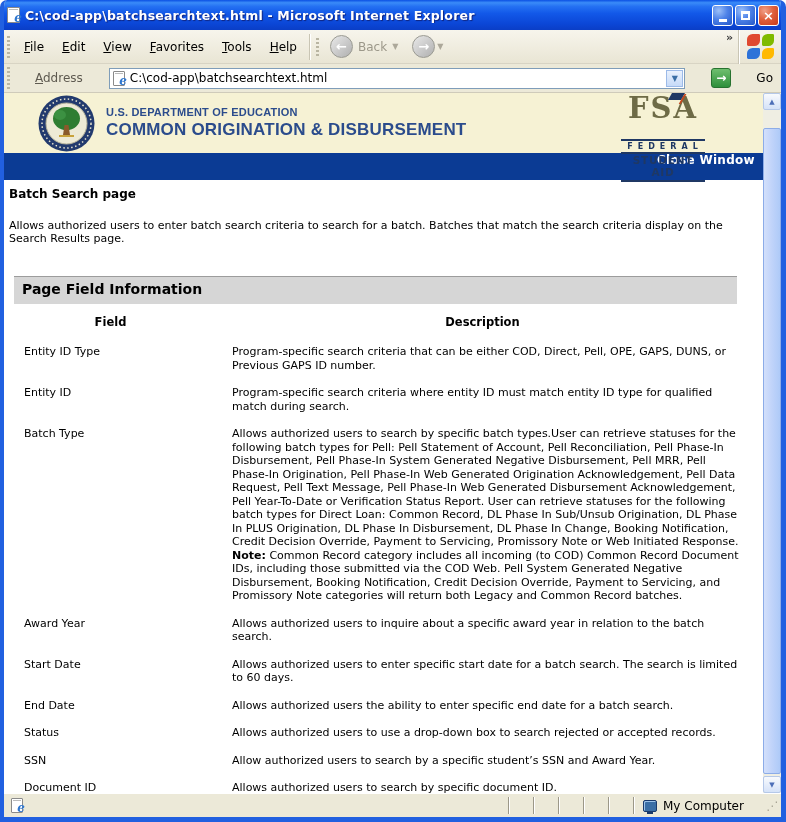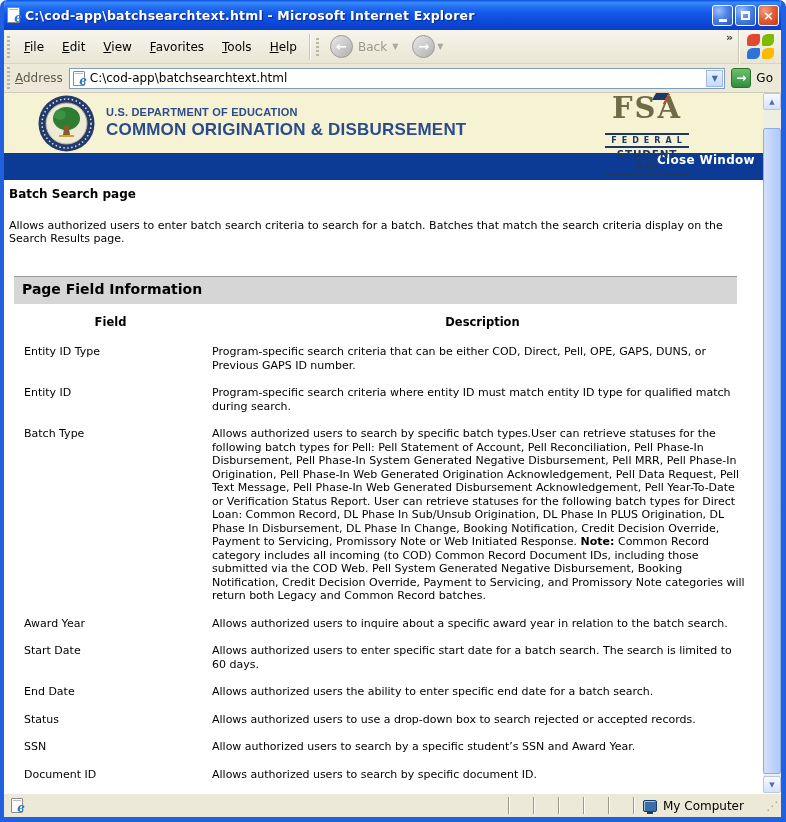--- a/index.html
+++ b/index.html
@@ -44,21 +44,21 @@
   .brand-box { margin-left:auto; width:42px; height:34px; display:flex; align-items:center;
     justify-content:center; border-left:1px solid #fff; box-shadow:-1px 0 0 #C9C5B4; }
   .win-flag { width:27px; height:25px; display:grid; grid-template-columns:1fr 1fr;
     grid-template-rows:1fr 1fr; gap:2px; }
   .win-flag i { border-radius:45% 10% 45% 10%; }
   .fl-red{background:#E0492F;} .fl-green{background:#7FBA00;}
   .fl-blue{background:#2E73D8;} .fl-yellow{background:#FFB900;}
 
   
   .address-row { height:29px; display:flex; align-items:center; background:#ECE9D8;
-    border-bottom:1px solid #CFCBBA; padding-right:4px; }
+    border-bottom:1px solid #CFCBBA; padding-right:4px;gap:20px; }
   .address-label { display:inline-block; font-size:12px; color:#5E5A50; margin-right:2px; }
   .address-label::first-letter { text-decoration:underline; }
   .address-input { flex:1; height:21px; background:#fff; border:1px solid #7F9DB9;
     display:flex; align-items:center; padding:0 1px 0 3px; margin-left:4px; }
   .address-value { flex:1; border:none; outline:none; background:transparent;
     font-family:inherit; font-size:12px; color:#000; margin-left:5px; }
   .dd-btn { width:17px; height:17px; background:linear-gradient(#E9F1FD,#C6DAF8);
     border:1px solid #9CBAE8; display:flex; align-items:center; justify-content:center;
     color:#3A6EA5; font-size:8px; }
   .go-btn { width:20px; height:20px; margin:0 5px 0 6px; border-radius:3px;
@@ -77,48 +77,48 @@
   
   .client { display:flex; height:700px; }
   .page { flex:1; background:#fff; overflow:hidden; }
 
   
   .cod-header { height:60px; background:#F6F2D4; position:relative; display:flex; align-items:center; }
   .seal { margin:1px 0 0 34px; flex:0 0 auto; }
   .dept { margin-left:11px; font-family:"Liberation Sans", sans-serif; }
   .dept-agency { font-size:11px; font-weight:bold; color:#2B4C8C; letter-spacing:0.2px; }
   .dept-app { font-size:17px; font-weight:bold; color:#2B4C8C; margin-top:2px; letter-spacing:0.2px; }
-  .fsa { position:absolute; right:74px; top:1px; width:84px; text-align:center; }
+  .fsa { position:absolute; right:58px; top:1px; width:84px; text-align:center; }
   .fsa-cap { position:absolute; top:-1px; left:49px; width:13px; height:7px; background:#1F3864;
     transform:skewX(-30deg); }
   .fsa-cap::after { content:""; position:absolute; right:-2px; top:1px; width:2px; height:10px; background:#C8481E; }
   .fsa-acronym { font-family:"DejaVu Serif",serif; font-weight:bold; font-size:29px; line-height:29px;
     color:#6E6B46; letter-spacing:2px; }
-  .fsa-federal { margin-top:10px; border-top:2px solid #1F3864; border-bottom:2px solid #1F3864;
+  .fsa-federal { margin-top:16px; border-top:2px solid #1F3864; border-bottom:2px solid #1F3864;
     color:#1F3864; font-size:8px; font-weight:bold; letter-spacing:5px; padding:1px 0 1px 4px; }
   .fsa-student { color:#1F3864; font-weight:bold; font-size:10.5px; letter-spacing:0.8px;
     border-bottom:2px solid #1F3864; padding-bottom:2px; }
 
   
   .navy-bar { height:27px; background:#0B3B94; display:flex; align-items:flex-start;
     justify-content:flex-end; padding-right:8px; }
   .close-window { color:#fff; font-weight:bold; font-size:12px; letter-spacing:0.3px; cursor:pointer; }
 
   
   .body { padding:4px 10px 0 5px; font-size:11px; line-height:13.5px; color:#000; }
   .page-title { font-size:12px; font-weight:bold; margin-top:4px; }
   .intro { margin-top:17px; max-width:747px; }
   .section-bar { margin:30px 16px 0 5px; height:28px; background:#D6D6D6; border-top:1px solid #9C9C9C;
     display:flex; align-items:center; padding-left:8px; font-weight:bold; font-size:14px; }
   .thead { display:grid; grid-template-columns:203px 1fr; margin-top:12px;
     font-weight:bold; font-size:11.5px; text-align:center; }
   .tbody { margin-top:16px; }
   .trow { display:grid; grid-template-columns:203px 1fr; margin-bottom:14px; }
   .tfield { padding-left:15px; }
-  .tdesc { padding-right:8px; }
+  .tdesc { padding-right:8px;margin-left:20px; }
 
   
   .scrollbar { width:18px; background:#EFEEE3; display:flex; flex-direction:column; }
   .sb-btn { height:17px; background:linear-gradient(#F8FAFD,#D5E2F8); border:1px solid #B5C8E8;
     border-radius:2px; display:flex; align-items:center; justify-content:center;
     color:#4D6FB8; font-size:7px; }
   .sb-track-gap { height:18px; }
   .sb-thumb { flex:1; margin-bottom:2px; border:1px solid #8CACE8; border-radius:2px;
     background:linear-gradient(90deg,#D3E0FB 0%,#C0D3FA 50%,#AECAF8 100%); }
 

